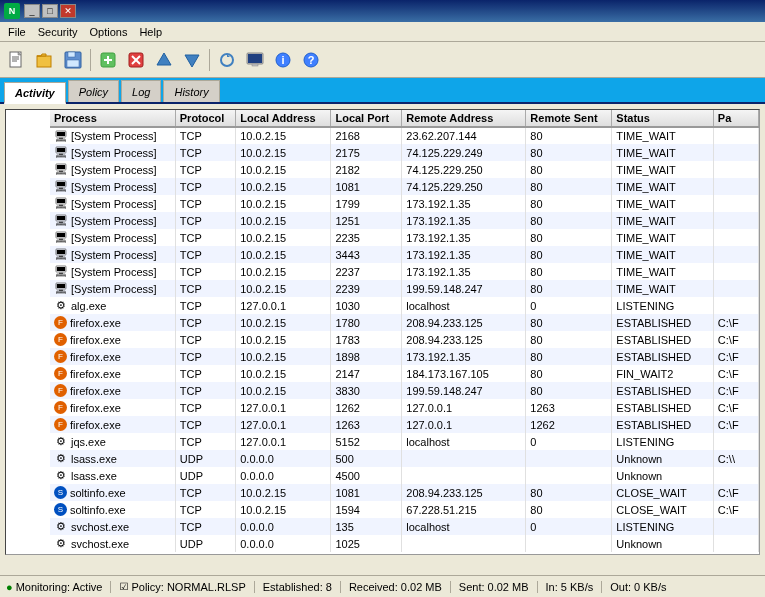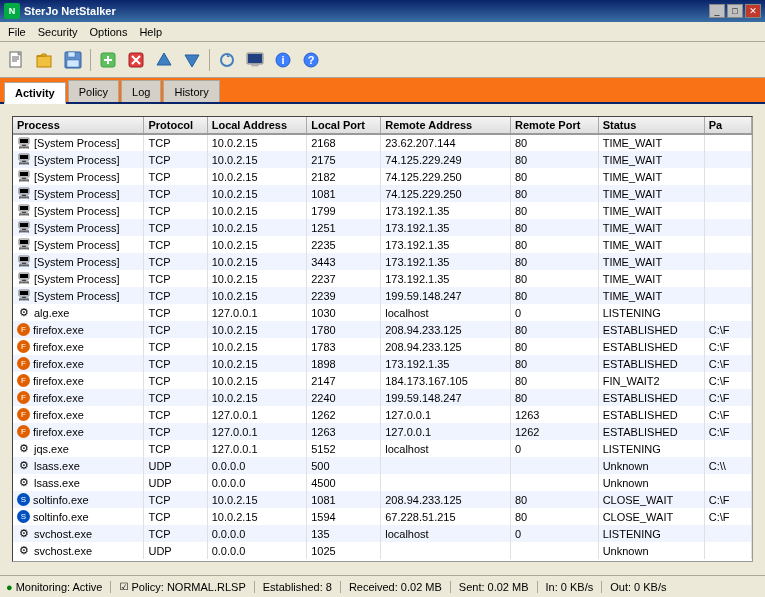--- a/index.html
+++ b/index.html
@@ -70,23 +70,24 @@
       cursor: pointer;
       display: flex; align-items: center; justify-content: center;
       font-size: 14px;
     }
     .toolbar-sep { width: 1px; height: 22px; background: #aca899; margin: 0 2px; }
     
     #tabs {
       display: flex;
       align-items: flex-end;
       padding: 2px 4px 0;
-      background: #f97316;
+      background: #0ea5e9;
       border-bottom: 2px solid #0a246a;
       height: 26px;
+      font-style: italic;
     }
     .tab {
       padding: 3px 10px;
       border: 1px solid #aca899;
       background: #d4d0c8;
       cursor: pointer;
       font-size: 11px;
       margin-right: 2px;
       border-bottom: none;
       height: 22px;
@@ -98,21 +99,22 @@
       margin-bottom: -2px;
       z-index: 1;
       font-weight: bold;
     }
     
     #table-container {
       background: white;
       overflow: auto;
       height: calc(597px - 22px - 20px - 36px - 26px - 22px);
       border: 1px inset #999;
-      margin: 12px;
+      margin: 5px;
+      padding-left: 44px;
     }
     table {
       width: 100%;
       border-collapse: collapse;
       font-size: 11px;
     }
     thead tr {
       background: linear-gradient(to bottom, #f5f5f5, #ddd);
       position: sticky;
       top: 0;
@@ -166,21 +168,20 @@
       padding-right: 8px;
       border-right: 1px solid #aca899;
     }
     #status-bar .status-item:last-child { border-right: none; align-items: flex-end; }
   </style>
 </head>
 <body>
 
 <div id="title-bar">
   <div class="title-icon">N</div>
-  <span class="title-text">SterJo NetStalker</span>
   <div class="window-controls">
     <div class="win-btn">_</div>
     <div class="win-btn">□</div>
     <div class="win-btn" style="background:#c0392b;color:white;">✕</div>
   </div>
 </div>
 
 <div id="menu-bar">
   <span>File</span>
   <span>Security</span>
@@ -273,21 +274,21 @@
 
 <div id="table-container" style="height:446px;">
   <table>
     <thead>
       <tr>
         <th style="min-width:110px;">Process</th>
         <th style="min-width:52px;">Protocol</th>
         <th style="min-width:80px;">Local Address</th>
         <th style="min-width:60px;">Local Port</th>
         <th style="min-width:110px;">Remote Address</th>
-        <th style="min-width:70px;">Remote Port</th>
+        <th style="min-width:70px;">Remote Sent</th>
         <th style="min-width:90px;">Status</th>
         <th style="min-width:40px;">Pa</th>
       </tr>
     </thead>
     <tbody id="table-body">
     <tr>
       <td>
         <div class="process-cell">
               <span class="proc-icon" style="font-size:11px;">🖥</span>
               <span>[System Process]</span>
@@ -513,21 +514,21 @@
     </tr>
         <tr>
       <td>
         <div class="process-cell">
               <span class="proc-icon" style="background:#e06000;border-radius:50%;width:13px;height:13px;font-size:8px;display:inline-flex;align-items:center;justify-content:center;color:white;">F</span>
               <span>firefox.exe</span>
             </div>
       </td>
       <td>TCP</td>
       <td>10.0.2.15</td>
-      <td>2240</td>
+      <td>3830</td>
       <td>199.59.148.247</td>
       <td>80</td>
       <td>ESTABLISHED</td>
       <td>C:\F</td>
     </tr>
         <tr>
       <td>
         <div class="process-cell">
               <span class="proc-icon" style="background:#e06000;border-radius:50%;width:13px;height:13px;font-size:8px;display:inline-flex;align-items:center;justify-content:center;color:white;">F</span>
               <span>firefox.exe</span>
@@ -677,18 +678,18 @@
   <div class="status-item">
     <span>Established: 8</span>
   </div>
   <div class="status-item">
     <span>Received: 0.02 MB</span>
   </div>
   <div class="status-item">
     <span>Sent: 0.02 MB</span>
   </div>
   <div class="status-item">
-    <span>In: 0 KB/s</span>
+    <span>In: 5 KB/s</span>
   </div>
   <div class="status-item">
     <span>Out: 0 KB/s</span>
   </div>
 </div>
 
 </body></html>

